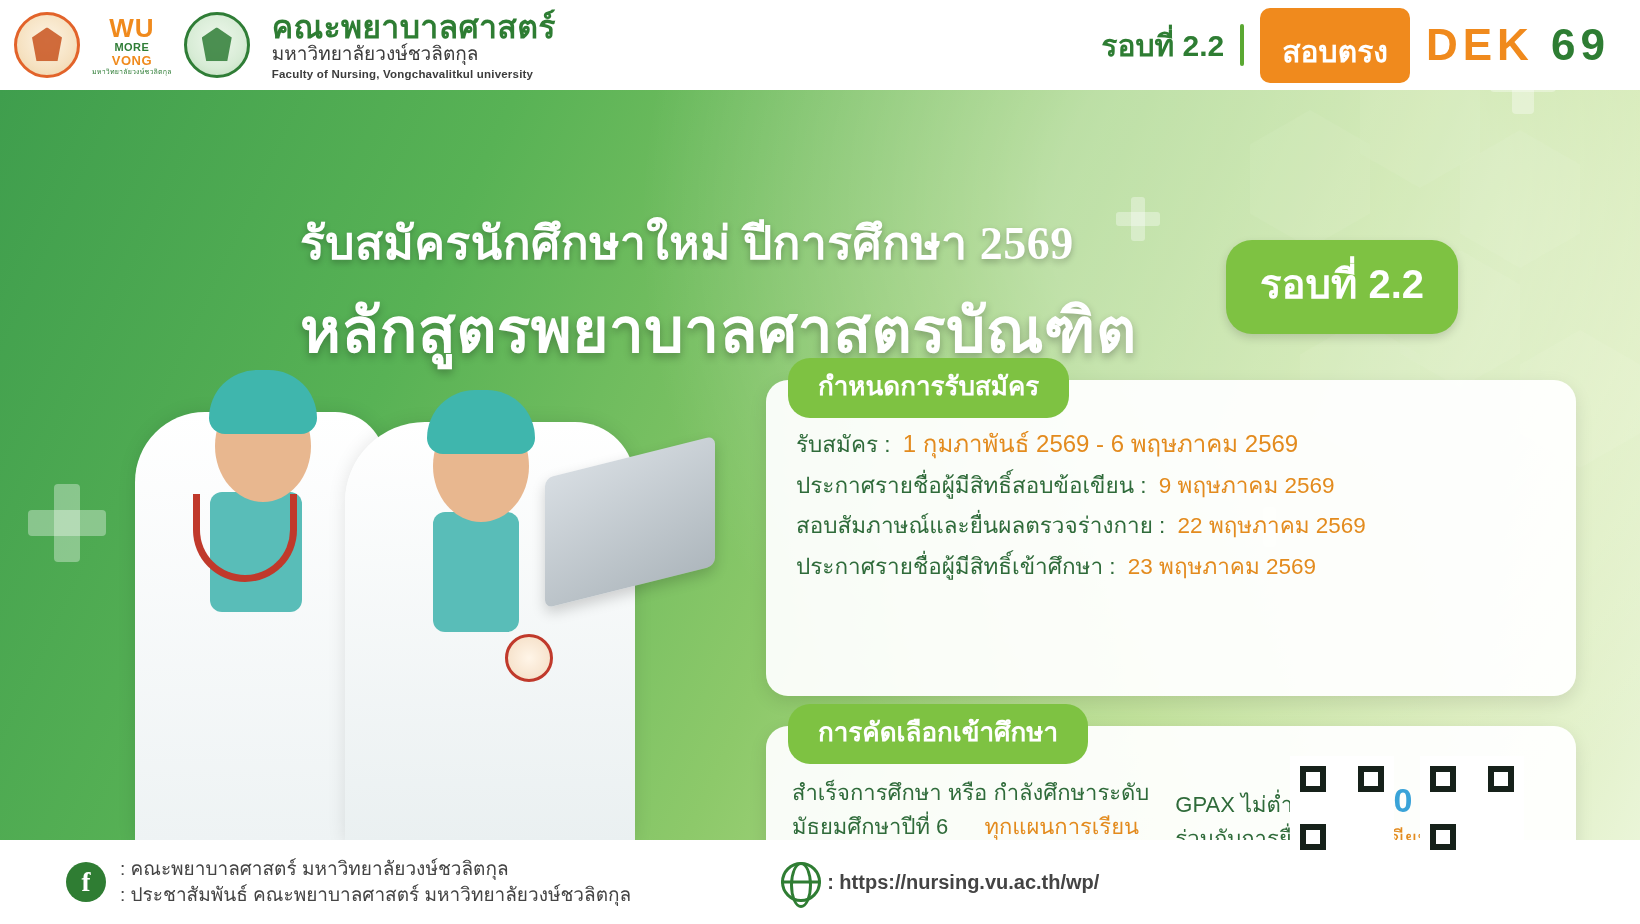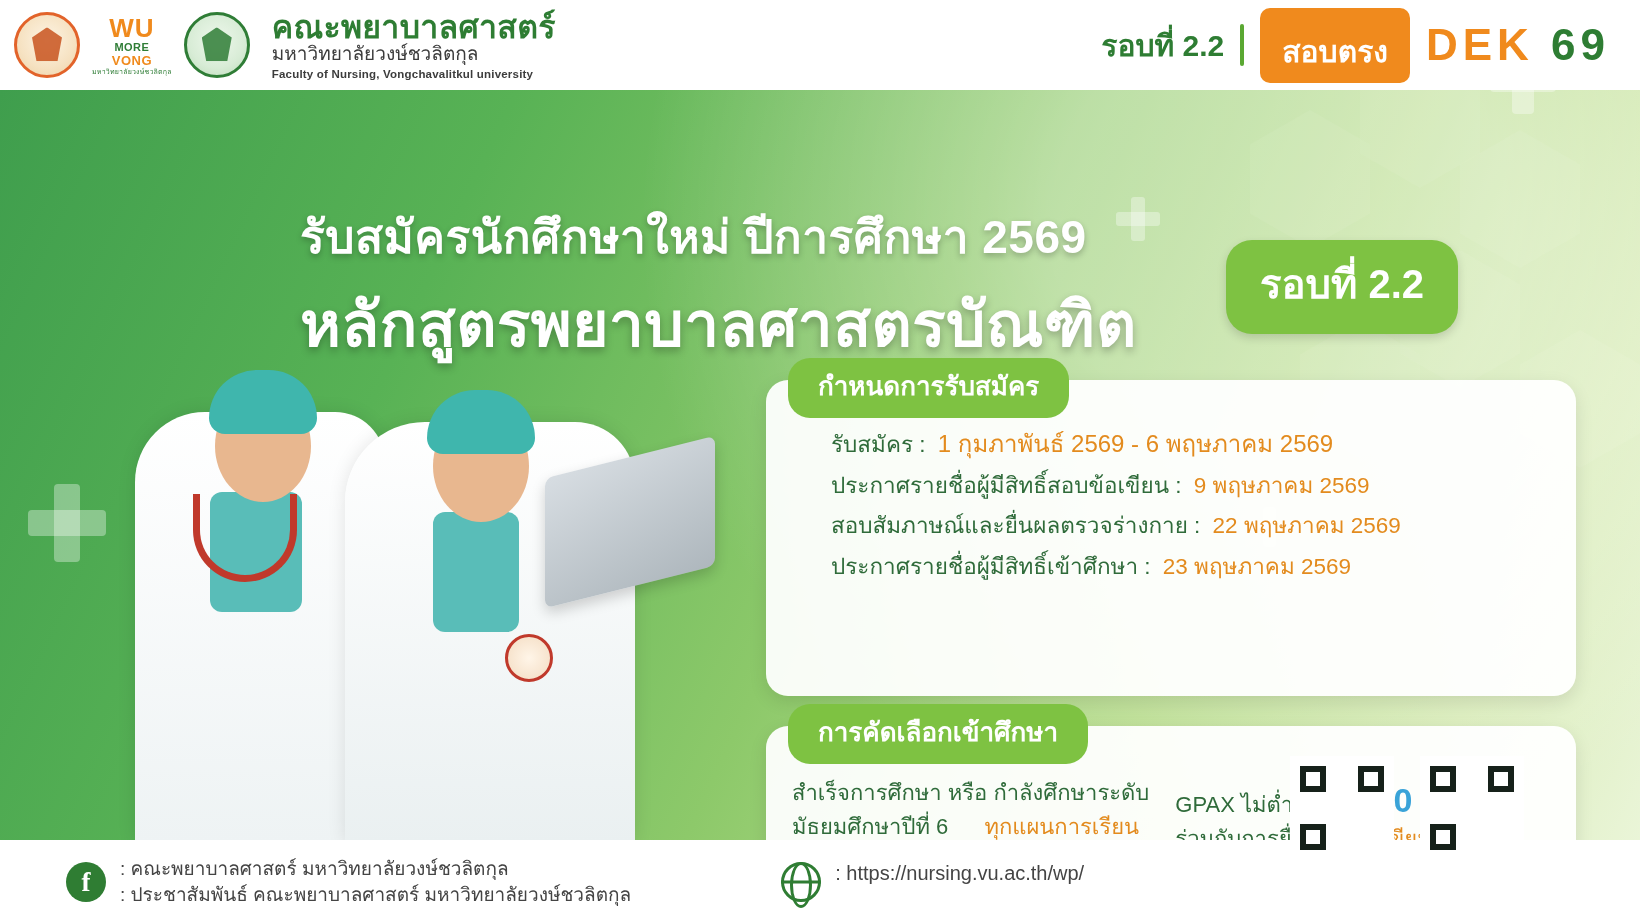--- a/index.html
+++ b/index.html
@@ -91,21 +91,21 @@
     background: rgba(255,255,255,.35);
     clip-path: polygon(50% 0%, 100% 25%, 100% 75%, 50% 100%, 0% 75%, 0% 25%);
   }
   .crosses { position: absolute; inset: 0; }
   .cross { position: absolute; background: rgba(255,255,255,.35); }
   .cross::before, .cross::after {
     content: ""; position: absolute; background: rgba(255,255,255,.38);
   }
 
   
-  .head-wrap { position: absolute; left: 300px; top: 110px; z-index: 8; }
+  .head-wrap { position: absolute; left: 300px; top: 116px; z-index: 8; font-family: Liberation Serif, serif; }
   .head1 {
     font-size: 46px; font-weight: 700; color: #ffffff;
     text-shadow: 0 3px 6px rgba(0,0,0,.25);
     letter-spacing: .5px;
   }
   .head2 {
     font-size: 62px; font-weight: 700; color: #ffffff;
     text-shadow: 0 4px 8px rgba(0,0,0,.28);
     margin-top: 2px; letter-spacing: .5px;
   }
@@ -190,21 +190,21 @@
   .card-sched { left: 766px; top: 290px; width: 810px; height: 316px; }
   .card-select { left: 766px; top: 636px; width: 810px; height: 182px; }
 
   .card-title {
     position: absolute; left: 22px; top: -22px;
     background: #7ec242; color: #fff;
     font-size: 26px; font-weight: 700;
     padding: 7px 30px 12px; border-radius: 22px;
   }
 
-  .sched-list { padding: 52px 0 0 30px; margin-left: 35px; }
+  .sched-list { padding: 52px 0 0 30px; }
   .sched-row {
     font-size: 22.5px; color: #2f6b3a; line-height: 1.0;
     margin-bottom: 18px; white-space: nowrap;
   }
   .sched-row .val { color: #e38b1e; margin-left: 6px; }
   .sched-row.big .val { font-size: 24px; }
 
   .select-body { padding: 50px 0 0 26px; display: flex; }
   .sel-left { font-size: 22px; color: #2f6b3a; line-height: 1.55; }
   .sel-left .hl { color: #e38b1e; margin-left: 30px; }
@@ -226,21 +226,21 @@
   }
   .fb-icon {
     width: 40px; height: 40px; border-radius: 50%;
     background: #2f7d33; color: #fff;
     font-size: 27px; font-weight: 700;
     display: flex; align-items: center; justify-content: center;
     font-family: "Liberation Serif", serif;
     margin-left: 66px;
   }
   .fb-lines { margin-left: 14px; line-height: 1.35; color: #444; font-size: 19px; }
-  .web-wrap { display: flex; margin-left: 150px; gap: 14px; }
+  .web-wrap { display: flex; align-items: center; margin-left: 150px; gap: 6px; font-weight: bold; }
   .globe {
     width: 40px; height: 40px; border-radius: 50%;
     border: 3px solid #2f7d33; position: relative;
   }
   .globe::before {
     content: ""; position: absolute; left: 50%; top: -3px; transform: translateX(-50%);
     width: 16px; height: 40px; border: 3px solid #2f7d33; border-radius: 50%;
   }
   .globe::after {
     content: ""; position: absolute; left: -3px; top: 50%; transform: translateY(-50%);

